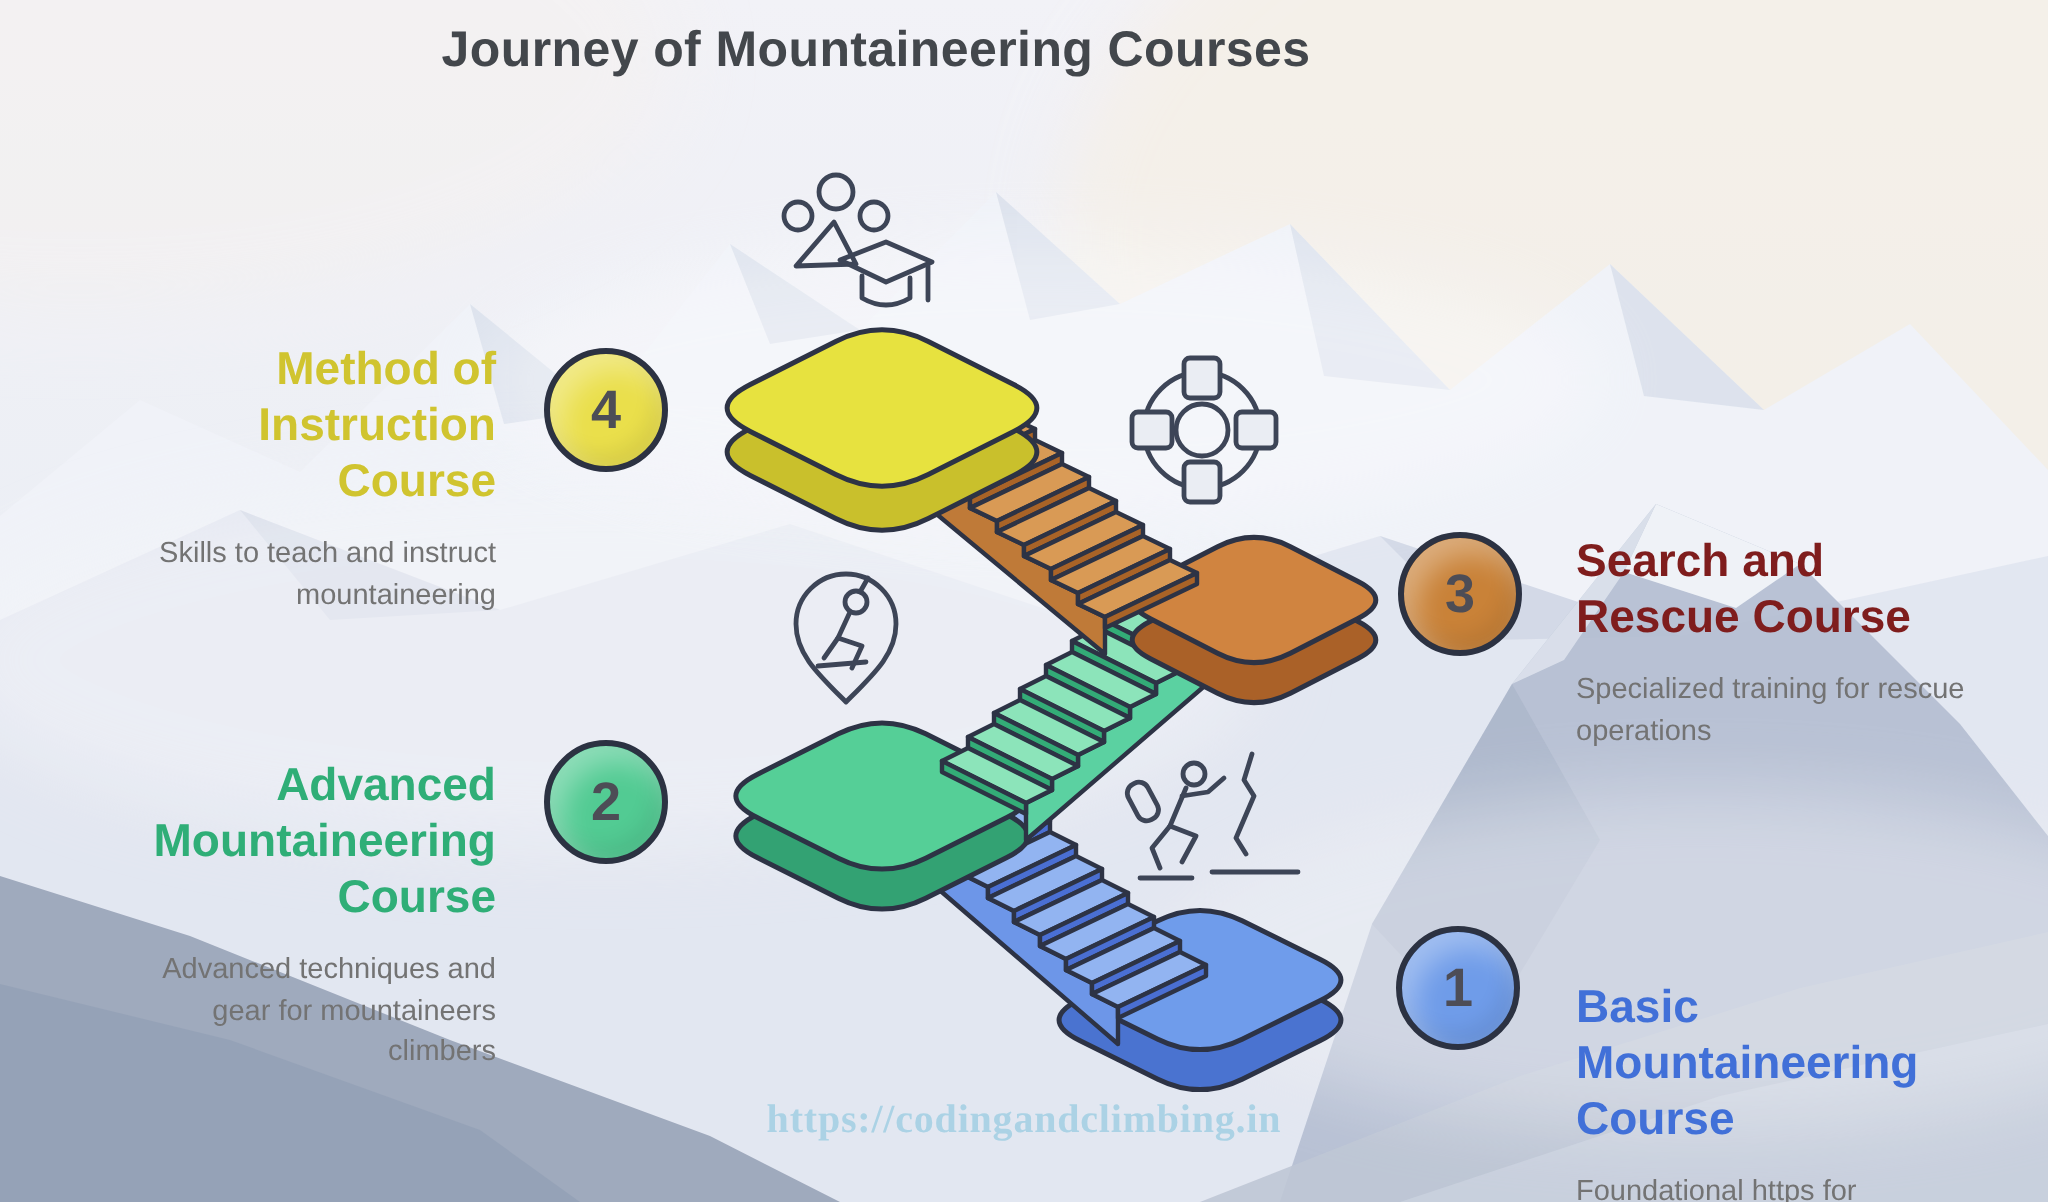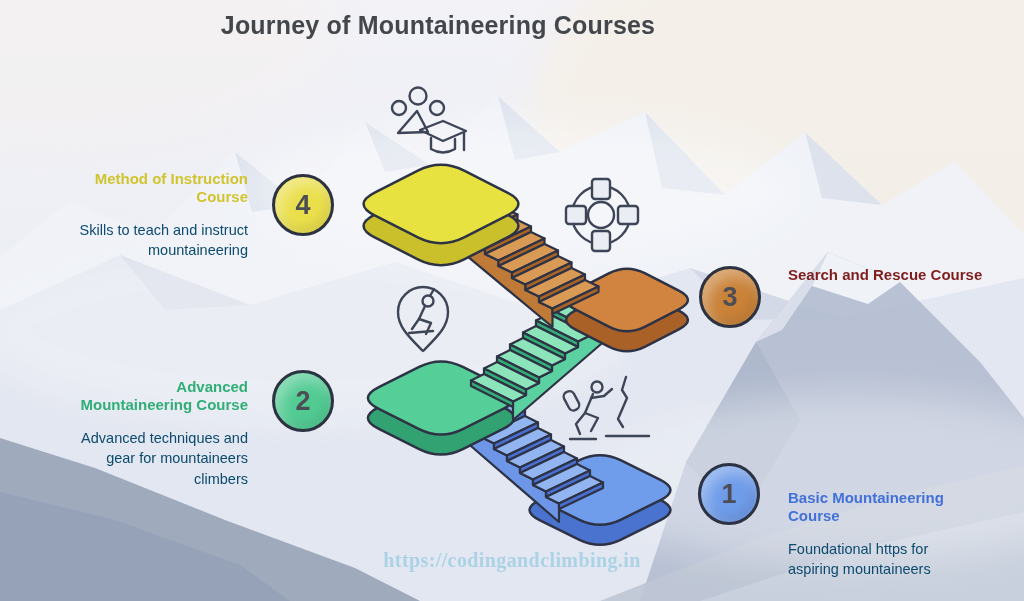--- a/index.html
+++ b/index.html
@@ -4,22 +4,22 @@
 <style>
   html,body{margin:0;padding:0;background:#dfe3ec;}
   .stage{position:relative;width:1024px;height:601px;overflow:hidden;
          font-family:"Liberation Sans","DejaVu Sans",sans-serif;}
   .stage svg{position:absolute;left:0;top:0;pointer-events:none;}
   .page-title{position:absolute;left:0;top:11px;width:876px;text-align:center;
               font-size:25px;font-weight:bold;color:#43474c;letter-spacing:.2px;}
   .course{position:absolute;}
   .course.left{text-align:right;}
   .course.right{text-align:left;}
-  .course-title{font-size:15px;font-weight:bold;line-height:1.22;}
-  .course-desc{font-size:14.5px;line-height:1.42;color:#0c4a6e;margin-top:13px;}
+  .course-title{font-size:23px;font-weight:bold;line-height:1.22;}
+  .course-desc{font-size:14.5px;line-height:1.42;color:#737373;margin-top:13px;}
   .badge{position:absolute;width:56px;height:56px;border-radius:50%;
          border:3px solid #2c3242;display:flex;align-items:center;justify-content:center;
          font-size:27px;font-weight:bold;color:#4d4d56;
          box-shadow:inset 6px 8px 14px rgba(255,255,255,.35), inset -4px -6px 10px rgba(0,0,0,.08);}
   .watermark{position:absolute;left:0;top:549px;width:1024px;text-align:center;
              font-family:"Liberation Serif","DejaVu Serif",serif;font-weight:bold;
              font-size:20px;color:#a7d1e4;letter-spacing:.4px;opacity:.92;}
 </style>
 </head>
 <body>
@@ -175,20 +175,21 @@
   <div class="course left" style="top:378px;right:776px;width:185px;">
     <div class="course-title" style="color: rgb(47, 174, 119);">Advanced Mountaineering Course</div>
     <div class="course-desc">Advanced techniques and gear for mountaineers climbers</div>
   </div>
   <div class="badge" style="left: 272px; top: 370px; background-color: rgb(82, 203, 147);">
     <span>2</span>
   </div>
 
   <div class="course right" style="top:266px;left:788px;width:195px;">
     <div class="course-title" style="color: #7f1d1d;">Search and Rescue Course</div>
+    <div class="course-desc">Specialized training for rescue operations</div>
   </div>
   <div class="badge" style="left: 699px; top: 266px; background-color: rgb(201, 130, 56);">
     <span>3</span>
   </div>
 
   <div class="course right" style="top:462px;left:788px;width:195px;margin-top:27px;">
     <div class="course-title" style="color: rgb(65, 112, 216);">Basic Mountaineering Course</div>
     <div class="course-desc">Foundational https for aspiring mountaineers</div>
   </div>
   <div class="badge" style="left: 698px; top: 463px; background-color: rgb(111, 156, 233);">

